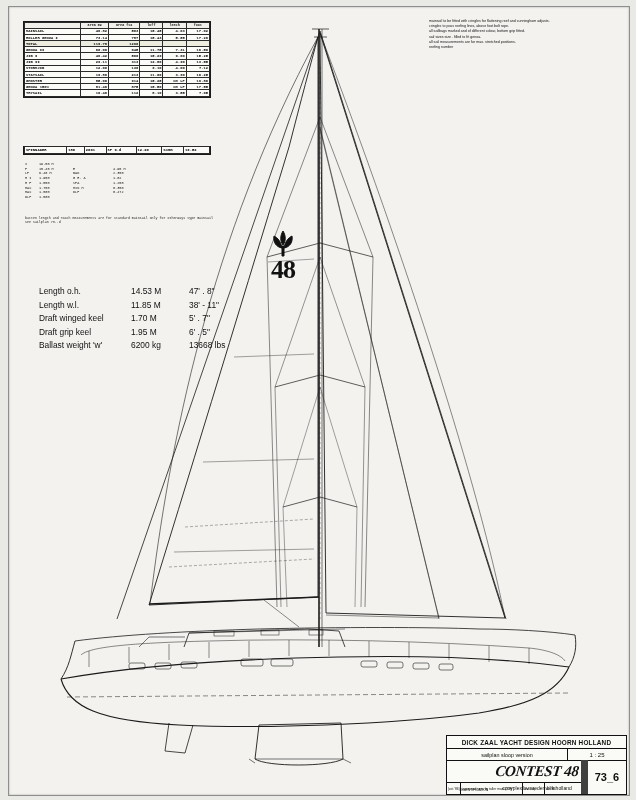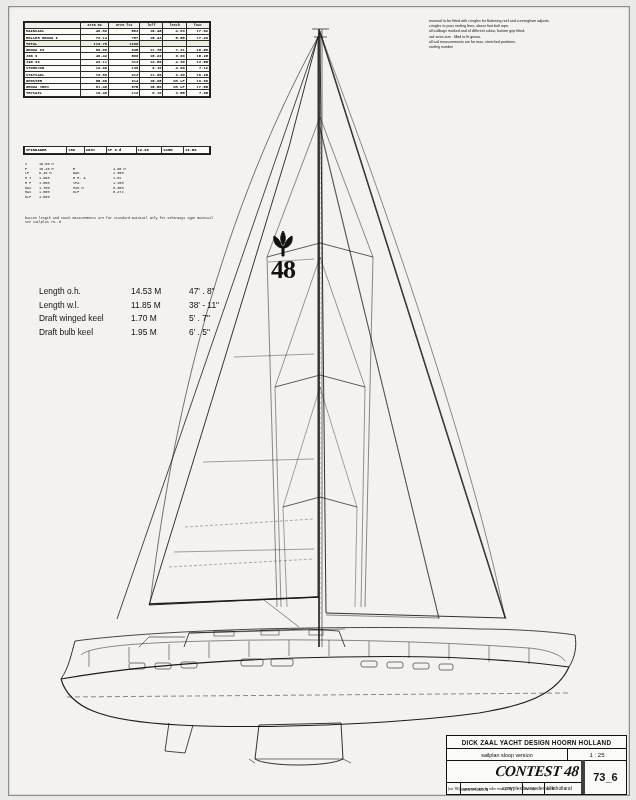--- a/index.html
+++ b/index.html
@@ -98,21 +98,21 @@
   }
   #tb-logo{
     position:absolute;left:46px;top:25px;width:88px;height:20px;
     display:flex;align-items:center;justify-content:center;
     font-family:"Liberation Serif",serif;font-style:italic;font-weight:bold;
     font-size:15px;color:#111;letter-spacing:-.4px;
     transform:skewX(-6deg);
   }
   #tb-num{
     position:absolute;left:134px;top:24px;width:45px;height:34px;
-    border-left:4px solid #404040;box-sizing:border-box;
+    border-left:7px solid #404040;box-sizing:border-box;
     display:flex;align-items:center;justify-content:center;
     font-size:11px;font-weight:bold;color:#111;
   }
   #tb-rev{
     position:absolute;left:0;top:46px;width:134px;height:12px;
     border-top:1px solid #111;box-sizing:border-box;display:flex;
   }
   #tb-rev .cell{
     border-right:1px solid #111;box-sizing:border-box;
     font-size:3.3px;display:flex;align-items:center;padding-left:1px;color:#111;
@@ -472,23 +472,28 @@
           <div class="pname">Length w.l.</div>
           <div class="pmet">11.85 M</div>
           <div class="pimp">38' - 11"</div>
         </div>
         <div class="prow">
           <div class="pname">Draft winged keel</div>
           <div class="pmet">1.70 M</div>
           <div class="pimp">5' . 7"</div>
         </div>
         <div class="prow">
-          <div class="pname">Draft  bulb keel</div>
+          <div class="pname">Draft  grip keel</div>
           <div class="pmet">1.95 M</div>
           <div class="pimp">6' . 5"</div>
+        </div>
+        <div class="prow">
+          <div class="pname">Ballast weight 'w'</div>
+          <div class="pmet">6200 kg</div>
+          <div class="pimp">13668 lbs</div>
         </div>
       </div>
 
     <div id="titleblock">
       <div id="tb-line1">DICK ZAAL  YACHT DESIGN  HOORN HOLLAND</div>
       <div id="tb-line2">sailplan sloop version</div>
       <div id="tb-scale">1 : 25</div>
       <div id="tb-mid"></div>
       <div id="tb-logo">CONTEST 48</div>
       <div id="tb-num">73_6</div>

